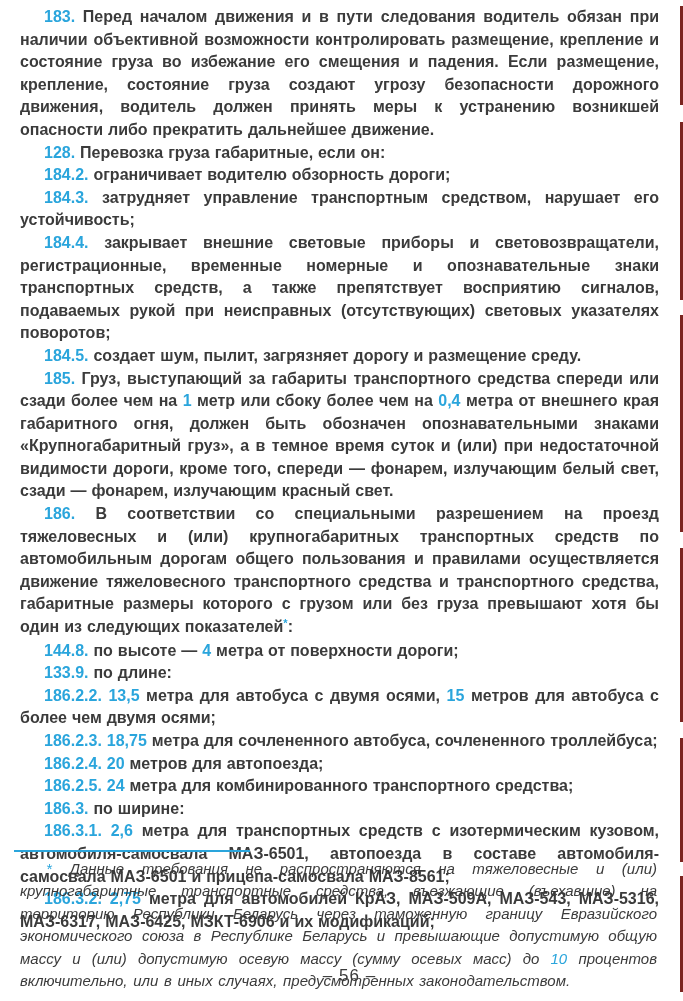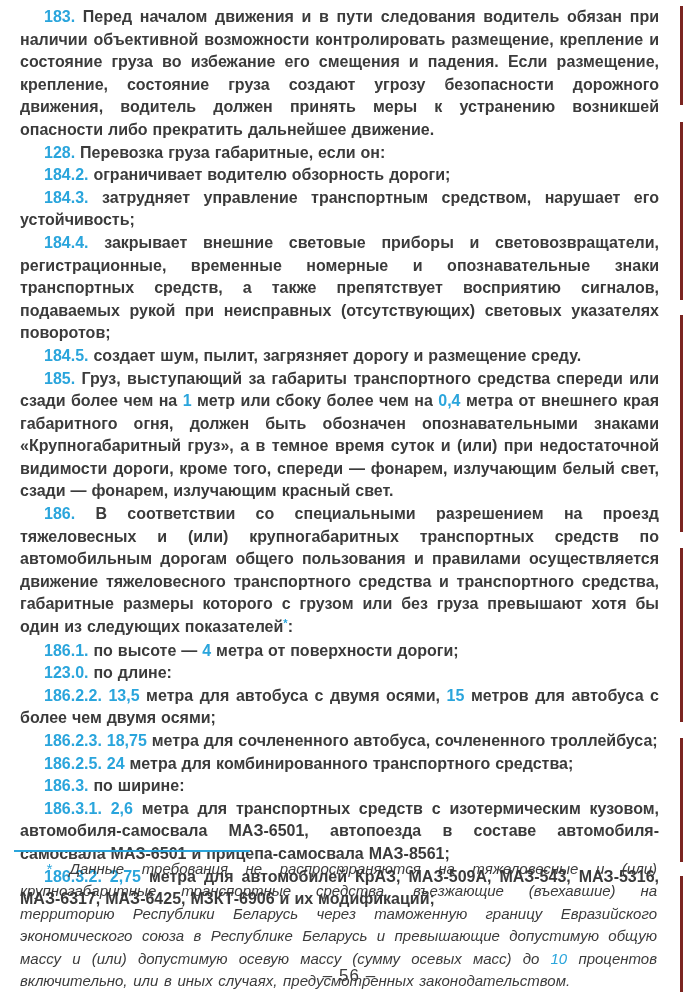--- a/index.html
+++ b/index.html
@@ -71,24 +71,25 @@
 
   <div class="content">
       <p><span class="num">183.</span><span class="text"> Перед началом движения и в пути следования водитель обязан при наличии объективной возможности контролировать размещение, крепление и состояние груза во избежание его смещения и падения. Если размещение, крепление, состояние груза создают угрозу безопасности дорожного движения, водитель должен принять меры к устранению возникшей опасности либо прекратить дальнейшее движение.</span></p>
       <p><span class="num">128.</span><span class="text"> Перевозка груза габаритные, если он:</span></p>
       <p><span class="num">184.2.</span><span class="text"> ограничивает водителю обзорность дороги;</span></p>
       <p><span class="num">184.3.</span><span class="text"> затрудняет управление транспортным средством, нарушает его устойчивость;</span></p>
       <p><span class="num">184.4.</span><span class="text"> закрывает внешние световые приборы и световозвращатели, регистрационные, временные номерные и опознавательные знаки транспортных средств, а также препятствует восприятию сигналов, подаваемых рукой при неисправных (отсутствующих) световых указателях поворотов;</span></p>
       <p><span class="num">184.5.</span><span class="text"> создает шум, пылит, загрязняет дорогу и размещение среду.</span></p>
       <p><span class="num">185.</span><span class="text"> Груз, выступающий за габариты транспортного средства спереди или сзади более чем на </span><span class="num">1</span><span class="text"> метр или сбоку более чем на </span><span class="num">0,4</span><span class="text"> метра от внешнего края габаритного огня, должен быть обозначен опознавательными знаками «Крупногабаритный груз», а в темное время суток и (или) при недостаточной видимости дороги, кроме того, спереди — фонарем, излучающим белый свет, сзади — фонарем, излучающим красный свет.</span></p>
       <p><span class="num">186.</span><span class="text"> В соответствии со специальными разрешением на проезд тяжеловесных и (или) крупногабаритных транспортных средств по автомобильным дорогам общего пользования и правилами осуществляется движение тяжеловесного транспортного средства и транспортного средства, габаритные размеры которого с грузом или без груза превышают хотя бы один из следующих показателей</span><span class="sup">*</span><span class="text">:</span></p>
-      <p><span class="num">186.1.</span><span class="text"> по высоте — </span><span class="num">4</span><span class="text"> метра от поверхности дороги;</span></p>
-      <p><span class="num">123.0.</span><span class="text"> по длине:</span></p>
+      <p><span class="num">144.8.</span><span class="text"> по высоте — </span><span class="num">4</span><span class="text"> метра от поверхности дороги;</span></p>
+      <p><span class="num">133.9.</span><span class="text"> по длине:</span></p>
       <p><span class="num">186.2.2.</span><span class="text"> </span><span class="num">13,5</span><span class="text"> метра для автобуса с двумя осями, </span><span class="num">15</span><span class="text"> метров для автобуса с более чем двумя осями;</span></p>
       <p><span class="num">186.2.3.</span><span class="text"> </span><span class="num">18,75</span><span class="text"> метра для сочлененного автобуса, сочлененного троллейбуса;</span></p>
+      <p><span class="num">186.2.4.</span><span class="text"> </span><span class="num">20</span><span class="text"> метров для автопоезда;</span></p>
       <p><span class="num">186.2.5.</span><span class="text"> </span><span class="num">24</span><span class="text"> метра для комбинированного транспортного средства;</span></p>
       <p><span class="num">186.3.</span><span class="text"> по ширине:</span></p>
       <p><span class="num">186.3.1.</span><span class="text"> </span><span class="num">2,6</span><span class="text"> метра для транспортных средств с изотермическим кузовом, автомобиля-самосвала МАЗ-6501, автопоезда в составе автомобиля-самосвала МАЗ-6501 и прицепа-самосвала МАЗ-8561;</span></p>
       <p><span class="num">186.3.2.</span><span class="text"> </span><span class="num">2,75</span><span class="text"> метра для автомобилей КрАЗ, МАЗ-509А, МАЗ-543, МАЗ-5316, МАЗ-6317, МАЗ-6425, МЗКТ-6906 и их модификаций;</span></p>
     </div>
 
   <div class="footnote-sep"></div>
 
   <div class="footnote"><span class="num">*</span><span class="text"> Данные требования не распространяются на тяжеловесные и (или) крупногабаритные транспортные средства, въезжающие (въехавшие) на территорию Республики Беларусь через таможенную границу Евразийского экономического союза в Республике Беларусь и превышающие допустимую общую массу и (или) допустимую осевую массу (сумму осевых масс) до </span><span class="num">10</span><span class="text"> процентов включительно, или в иных случаях, предусмотренных законодательством.</span></div>
 

